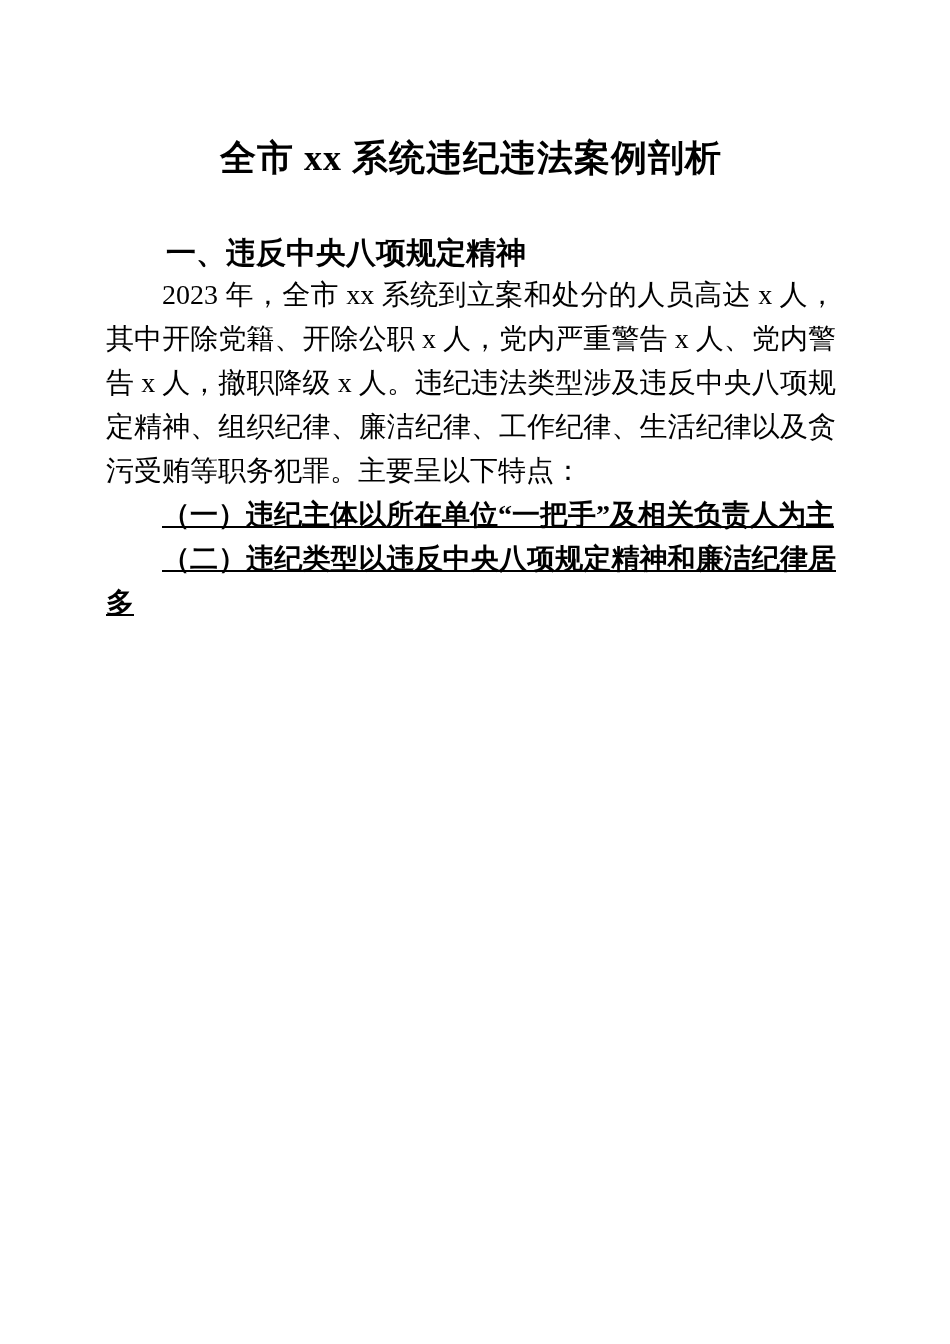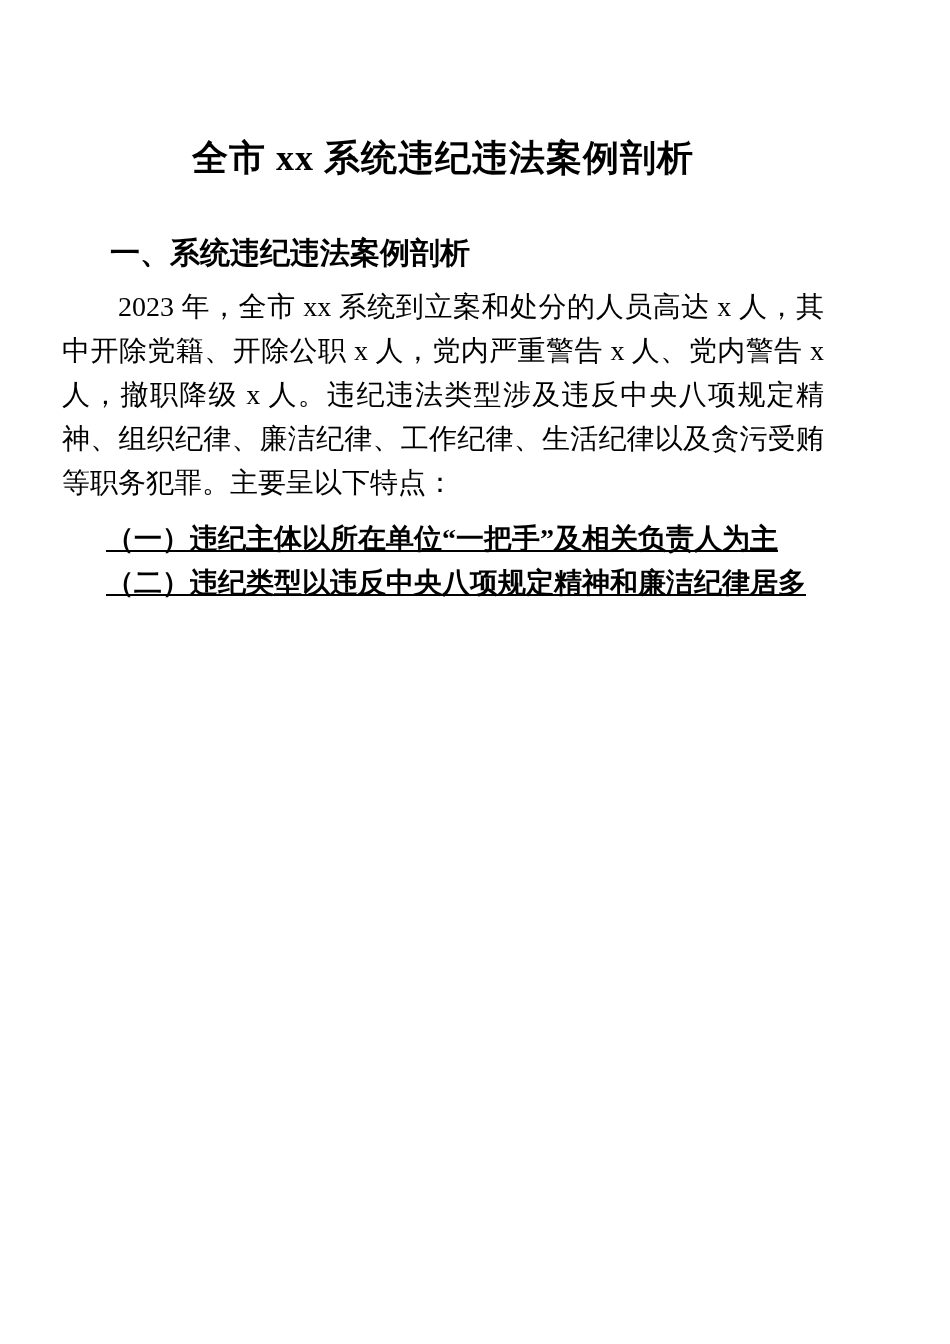--- a/index.html
+++ b/index.html
@@ -7,21 +7,21 @@
     padding: 0;
     background: #ffffff;
   }
   .page {
     position: relative;
     width: 950px;
     height: 1344px;
     margin: 0 auto;
     background: #ffffff;
     box-sizing: border-box;
-    padding: 128px 114px 0 50px;
+    padding: 128px 114px 0 106px;
     color: #000000;
     font-family: "Liberation Serif", "DejaVu Serif", serif;
     overflow: hidden;
   }
   .doc-title {
     margin: 0 0 45px 0;
     font-size: 36px;
     line-height: 60px;
     font-weight: bold;
     text-align: center;
@@ -30,21 +30,21 @@
   }
   .section-heading {
     margin: 0;
     font-size: 30px;
     line-height: 40px;
     font-weight: bold;
     text-indent: 2em;
     font-family: "Liberation Sans", "DejaVu Sans", sans-serif;
   }
   .body-para {
-    margin: 12px;
+    margin: 0;
     font-size: 28px;
     line-height: 44px;
     text-align: justify;
     font-weight: normal;
   }
   .first-indent {
     text-indent: 2em;
   }
   .sub-heading {
     margin: 0;
@@ -55,21 +55,21 @@
     text-align: justify;
     text-decoration: underline;
   }
 </style>
 </head>
 <body>
 
 <div class="page">
   <h1 class="doc-title">全市 xx 系统违纪违法案例剖析</h1>
 
-  <h2 class="section-heading">一、系统违纪违法案例剖析</h2>
+  <h2 class="section-heading">一、违反中央八项规定精神</h2>
 
   <p class="body-para first-indent">2023 年，全市 xx 系统到立案和处分的人员高达 x 人，其中开除党籍、开除公职 x 人，党内严重警告 x 人、党内警告 x 人，撤职降级 x 人。违纪违法类型涉及违反中央八项规定精神、组织纪律、廉洁纪律、工作纪律、生活纪律以及贪污受贿等职务犯罪。主要呈以下特点：</p>
 
   <p class="sub-heading">（一）违纪主体以所在单位“一把手”及相关负责人为主</p>
 
 
   <p class="sub-heading">（二）违纪类型以违反中央八项规定精神和廉洁纪律居多</p>
 
 </div>
 

